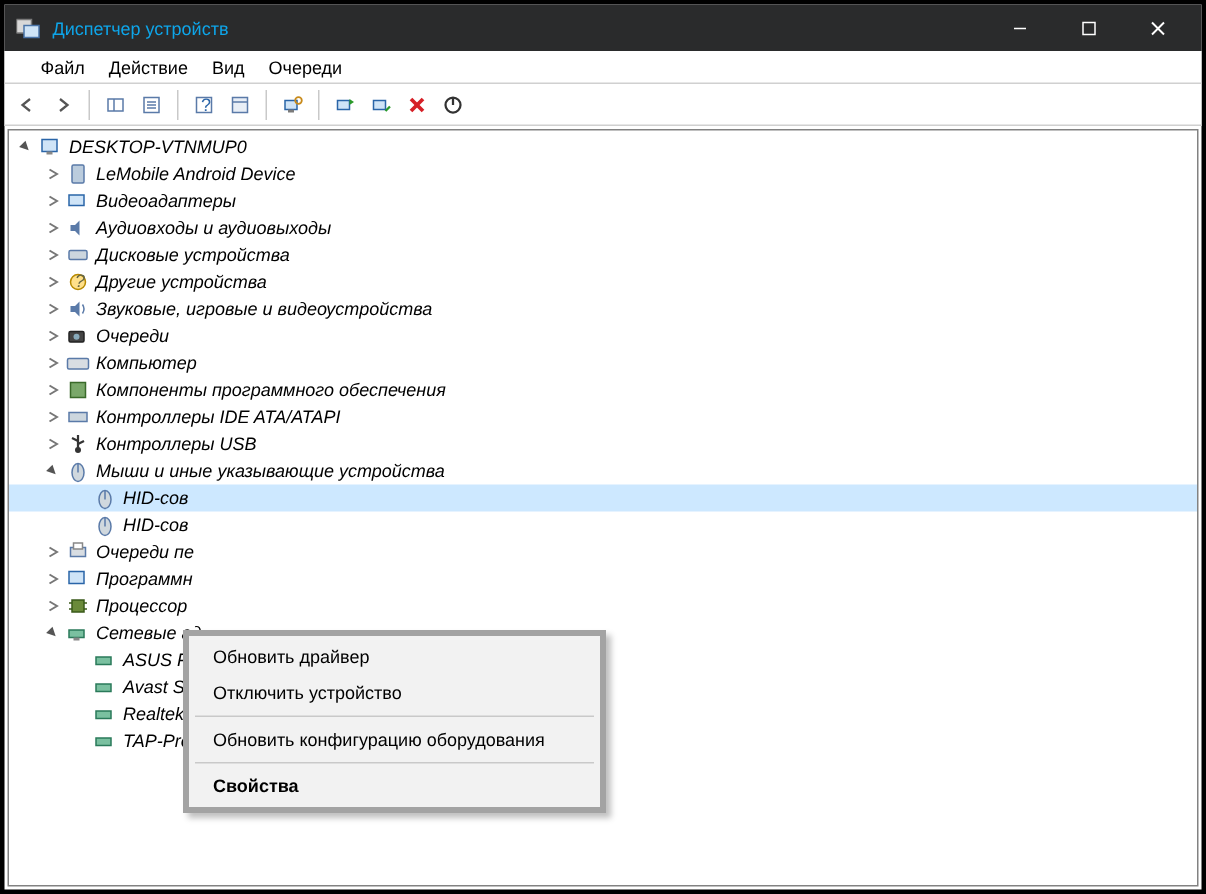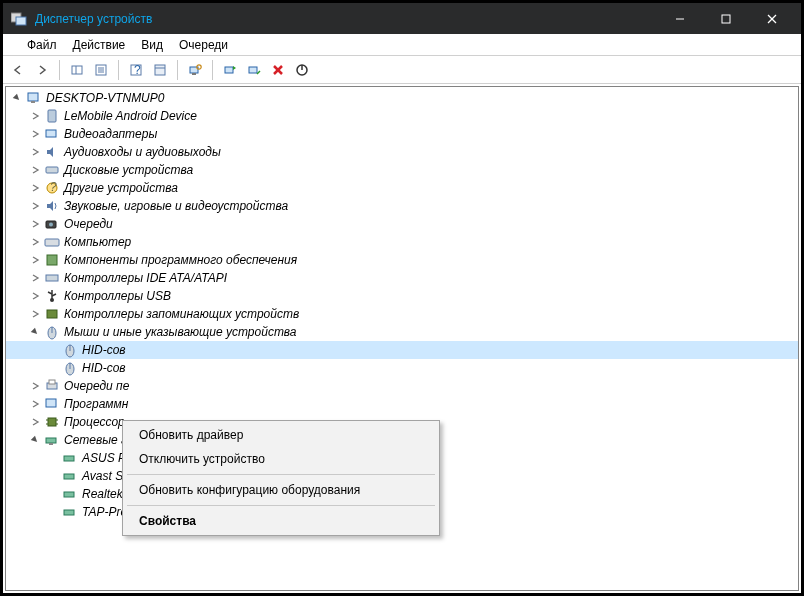--- a/index.html
+++ b/index.html
@@ -31,21 +31,21 @@
 .expander svg { display:block; }
 .devicon { width: 16px; height: 16px; margin-right: 4px; display: inline-flex; align-items:center; justify-content:center; }
 .label { }
 .row.selected { background: #cde8ff; }
 .row.selected .label { }
 .indent0 { padding-left: 4px; }
 .indent1 { padding-left: 22px; }
 .indent2 { padding-left: 40px; text-align: center; }
 
 
-.ctxmenu { position: absolute; background: #f2f2f2; border: 1px solid #a3a3a3; box-shadow: 3px 3px 4px rgba(0,0,0,.25); padding: 2px; width: 318px; }
+.ctxmenu { position: absolute; background: #f2f2f2; border: 4px solid #a3a3a3; box-shadow: 3px 3px 4px rgba(0,0,0,.25); padding: 2px; width: 282px; }
 .ctxitem { padding: 5px 14px; cursor: default; }
 .ctxitem.bold { font-weight: bold; }
 .ctxsep { height: 1px; background: #c9c9c9; margin: 3px 2px; }
 .ctxitem.highlight { position: relative; }
 .ctxitem.highlight::after {
   content: "";
   position: absolute;
   left: 2px; right: 2px; top: -3px; bottom: -3px;
   border: 3px solid #d62027;
   border-radius: 12px;
@@ -339,33 +339,20 @@
             <svg width="16" height="16">
               <circle cx="8" cy="12" r="2" fill="#333"></circle>
               <line x1="8" y1="2" x2="8" y2="12" stroke="#333" stroke-width="1.5"></line>
               <line x1="8" y1="6" x2="4" y2="4" stroke="#333" stroke-width="1.5"></line>
               <line x1="8" y1="8" x2="12" y2="6" stroke="#333" stroke-width="1.5"></line>
             </svg>
           </span>
           <span class="label">Контроллеры USB</span>
         </div>
 
-      <div class="row indent1">
-          <span class="expander">
-            <svg width="10" height="10">
-              <path d="M3 2 L8 5 L3 8" fill="none" stroke="#777" stroke-width="1.3"></path>
-            </svg>
-          </span>
-          <span class="devicon">
-            <svg width="16" height="16">
-              <rect x="3" y="4" width="10" height="8" fill="#6a8a3a" stroke="#3a5a1a"></rect>
-            </svg>
-          </span>
-          <span class="label">Контроллеры запоминающих устройств</span>
-        </div>
 
 
       <div class="row indent1">
           <span class="expander">
             <svg width="10" height="10">
               <path d="M2 2 L8 5 L2 8 Z" fill="#555" transform="rotate(45 5 5)"></path>
             </svg>
           </span>
           <span class="devicon">
             <svg width="16" height="16">

